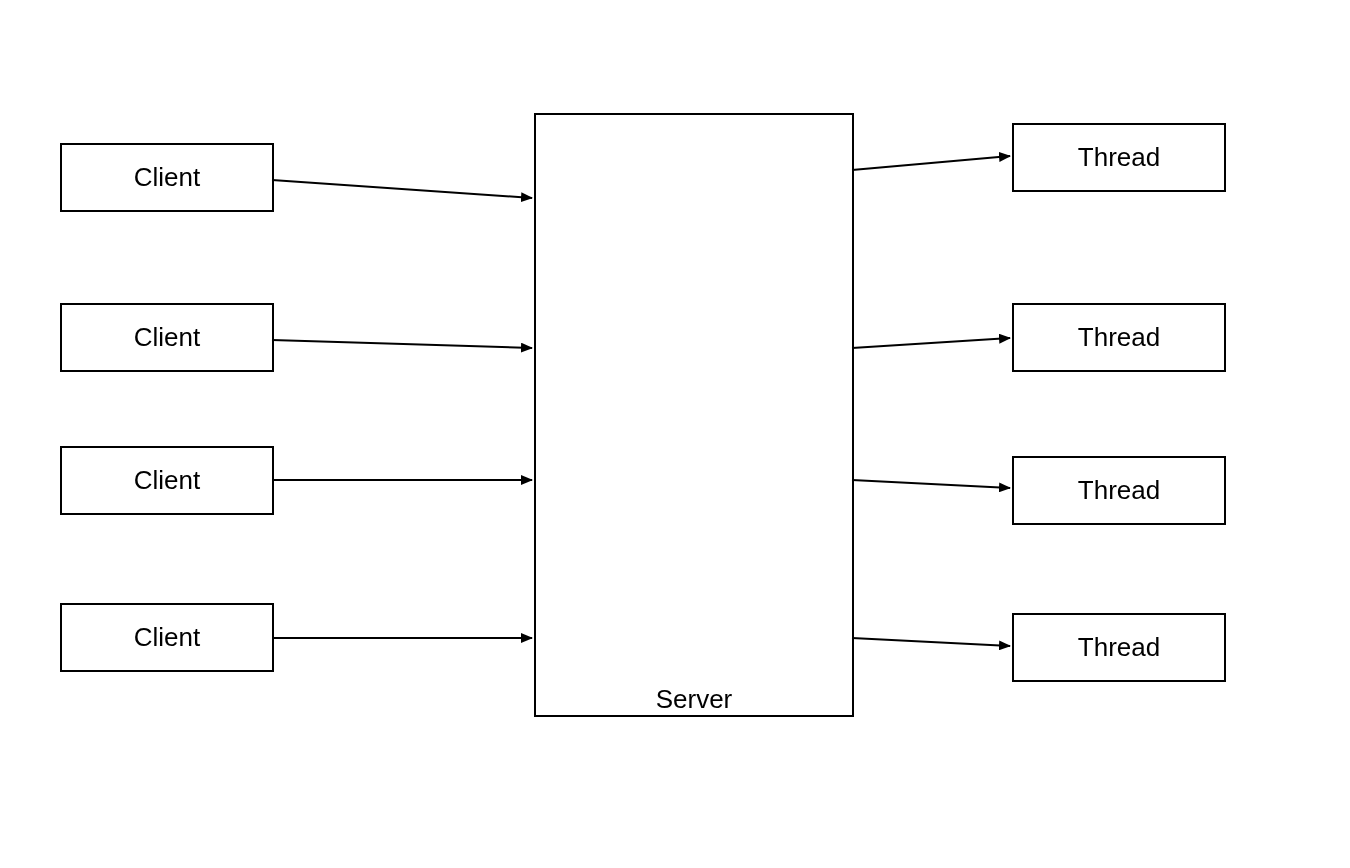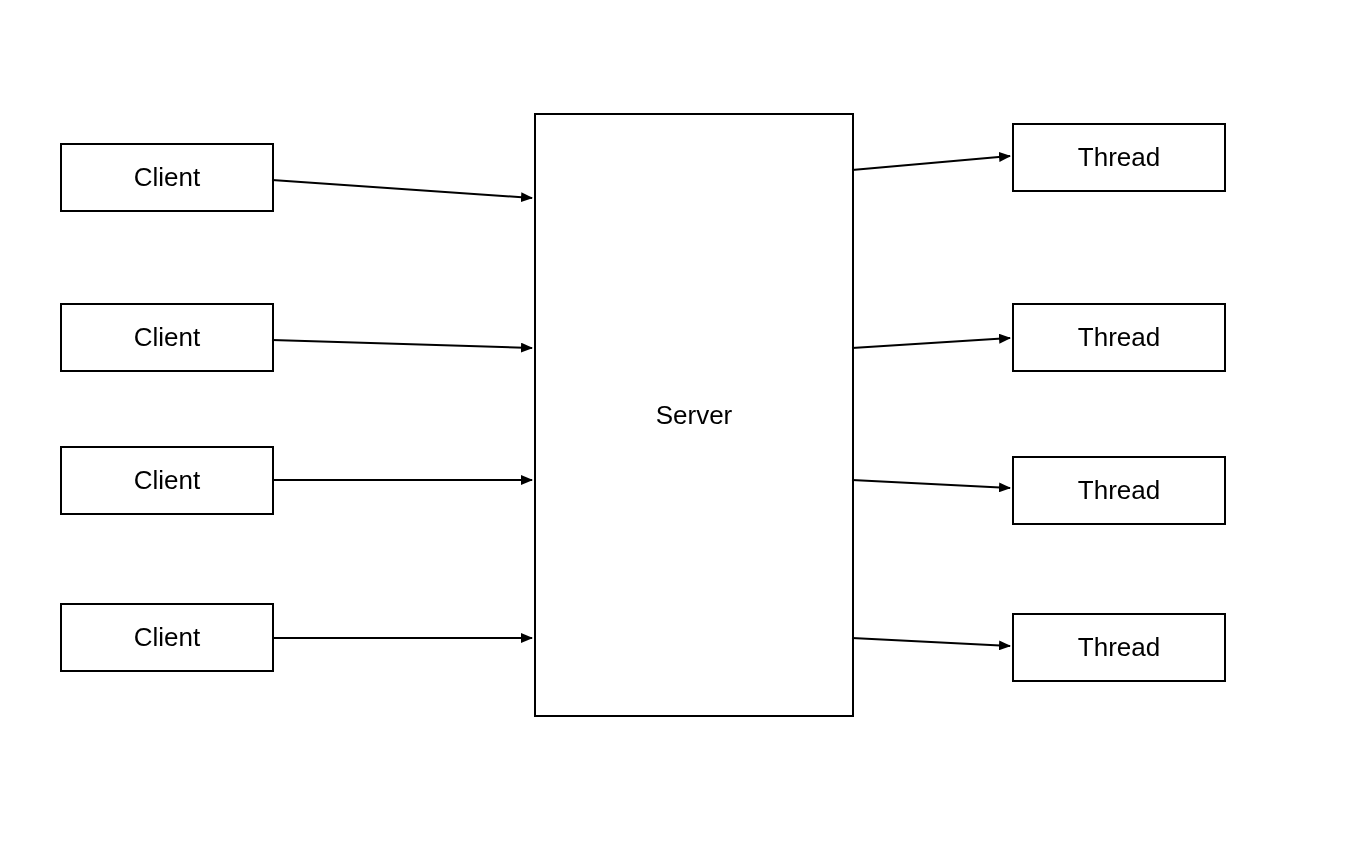--- a/index.html
+++ b/index.html
@@ -45,21 +45,21 @@
   <div class="box" style="left:60px; top:303px; width:210px; height:65px;">
     <span>Client</span>
   </div>
   <div class="box" style="left:60px; top:446px; width:210px; height:65px;">
     <span>Client</span>
   </div>
   <div class="box" style="left:60px; top:603px; width:210px; height:65px;">
     <span>Client</span>
   </div>
 
-  <div class="box" style="left:534px; top:113px; width:316px; height:600px;">
+  <div class="box" style="left:534px; top:113px; width:316px; height:600px;align-items:flex-end;">
     <span>Server</span>
   </div>
 
   <div class="box" style="left:1012px; top:123px; width:210px; height:65px;">
     <span>Thread</span>
   </div>
   <div class="box" style="left:1012px; top:303px; width:210px; height:65px;">
     <span>Thread</span>
   </div>
   <div class="box" style="left:1012px; top:456px; width:210px; height:65px;">

